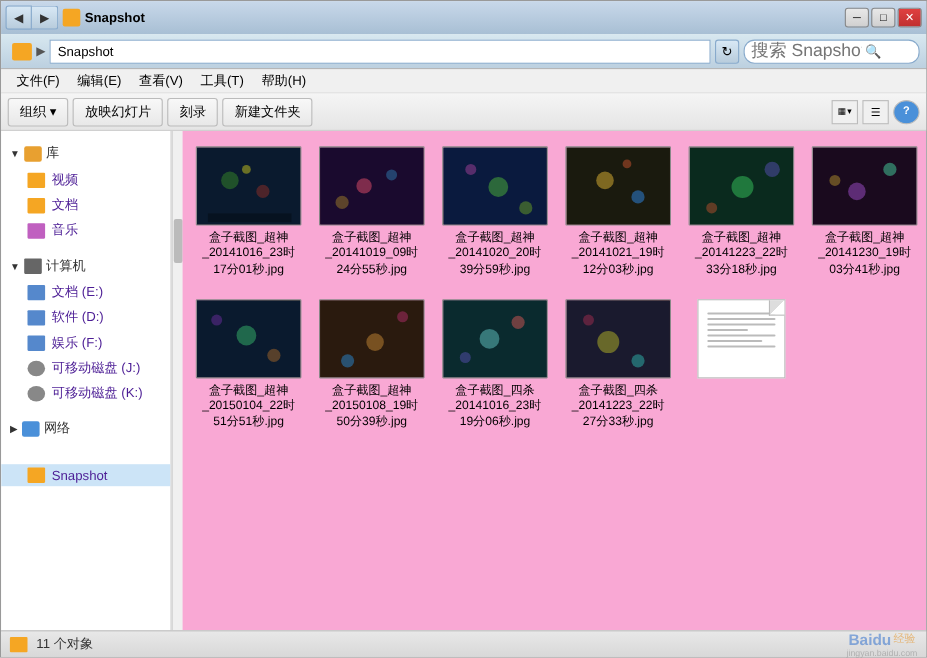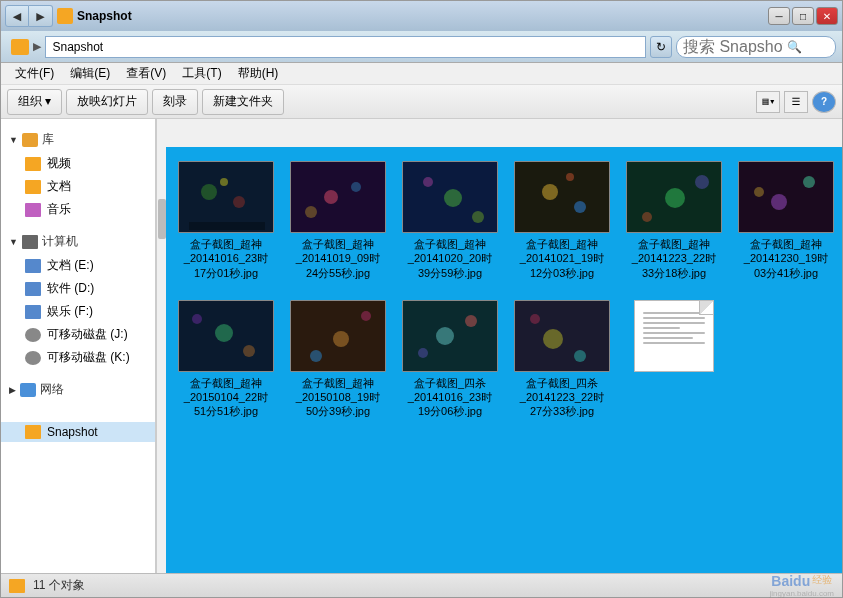--- a/index.html
+++ b/index.html
@@ -188,21 +188,20 @@
       height: 26px;
       padding: 0 10px;
       background: linear-gradient(to bottom, #f8f8f8, #e8e8e8);
       border: 1px solid #bbb;
       border-radius: 3px;
       cursor: pointer;
       font-size: 12px;
       display: flex;
       align-items: center;
       gap: 4px;
-      font-family: Liberation Serif, serif;
     }
 
     .toolbar-right {
       margin-left: auto;
       display: flex;
       gap: 4px;
       align-items: center;
     }
 
     .view-btn {
@@ -243,21 +242,21 @@
       color: #333;
       gap: 4px;
       cursor: pointer;
     }
 
     .sidebar-item {
       display: flex;
       align-items: center;
       padding: 3px 8px 3px 24px;
       font-size: 12px;
-      color: #000000;
+      color: #4c1d95;
       cursor: pointer;
       gap: 6px;
     }
 
     .sidebar-item.active { background: #cce4f7; }
 
     .folder-icon {
       width: 16px;
       height: 14px;
       background: #f5a623;
@@ -298,25 +297,24 @@
     }
 
     
     .sidebar::-webkit-scrollbar { width: 6px; }
     .sidebar::-webkit-scrollbar-track { background: #f0f0f0; }
     .sidebar::-webkit-scrollbar-thumb { background: #bbb; }
 
     
     .file-panel {
       flex: 1;
-      background: #0ea5e9;
+      background: #f9a8d4;
       overflow-y: auto;
       overflow-x: hidden;
       padding: 8px;
-      margin-top: 28px;
     }
 
     .file-grid {
       display: grid;
       grid-template-columns: repeat(6, 1fr);
       gap: 8px;
     }
 
     .file-item {
       display: flex;
@@ -660,20 +658,20 @@
 
       </div>
     </div>
   </div>
 
   <div class="status-bar">
     <div class="status-folder-icon"></div>
     <span>11 个对象</span>
 
     <div style="margin-left:auto;opacity:0.5;display:flex;flex-direction:column;align-items:center;">
-      <div style="display:flex;align-items:flex-start;gap:2px;">
+      <div style="display:flex;align-items:center;gap:2px;">
         <span style="font-size:14px;font-weight:bold;color:#2468cc;font-family:Arial;">Baidu</span>
         <span style="font-size:10px;font-weight:normal;color:#e6880a;">经验</span>
       </div>
       <span style="font-size:8px;color:#888;">jingyan.baidu.com</span>
     </div>
   </div>
 </div>
 
 </body></html>

